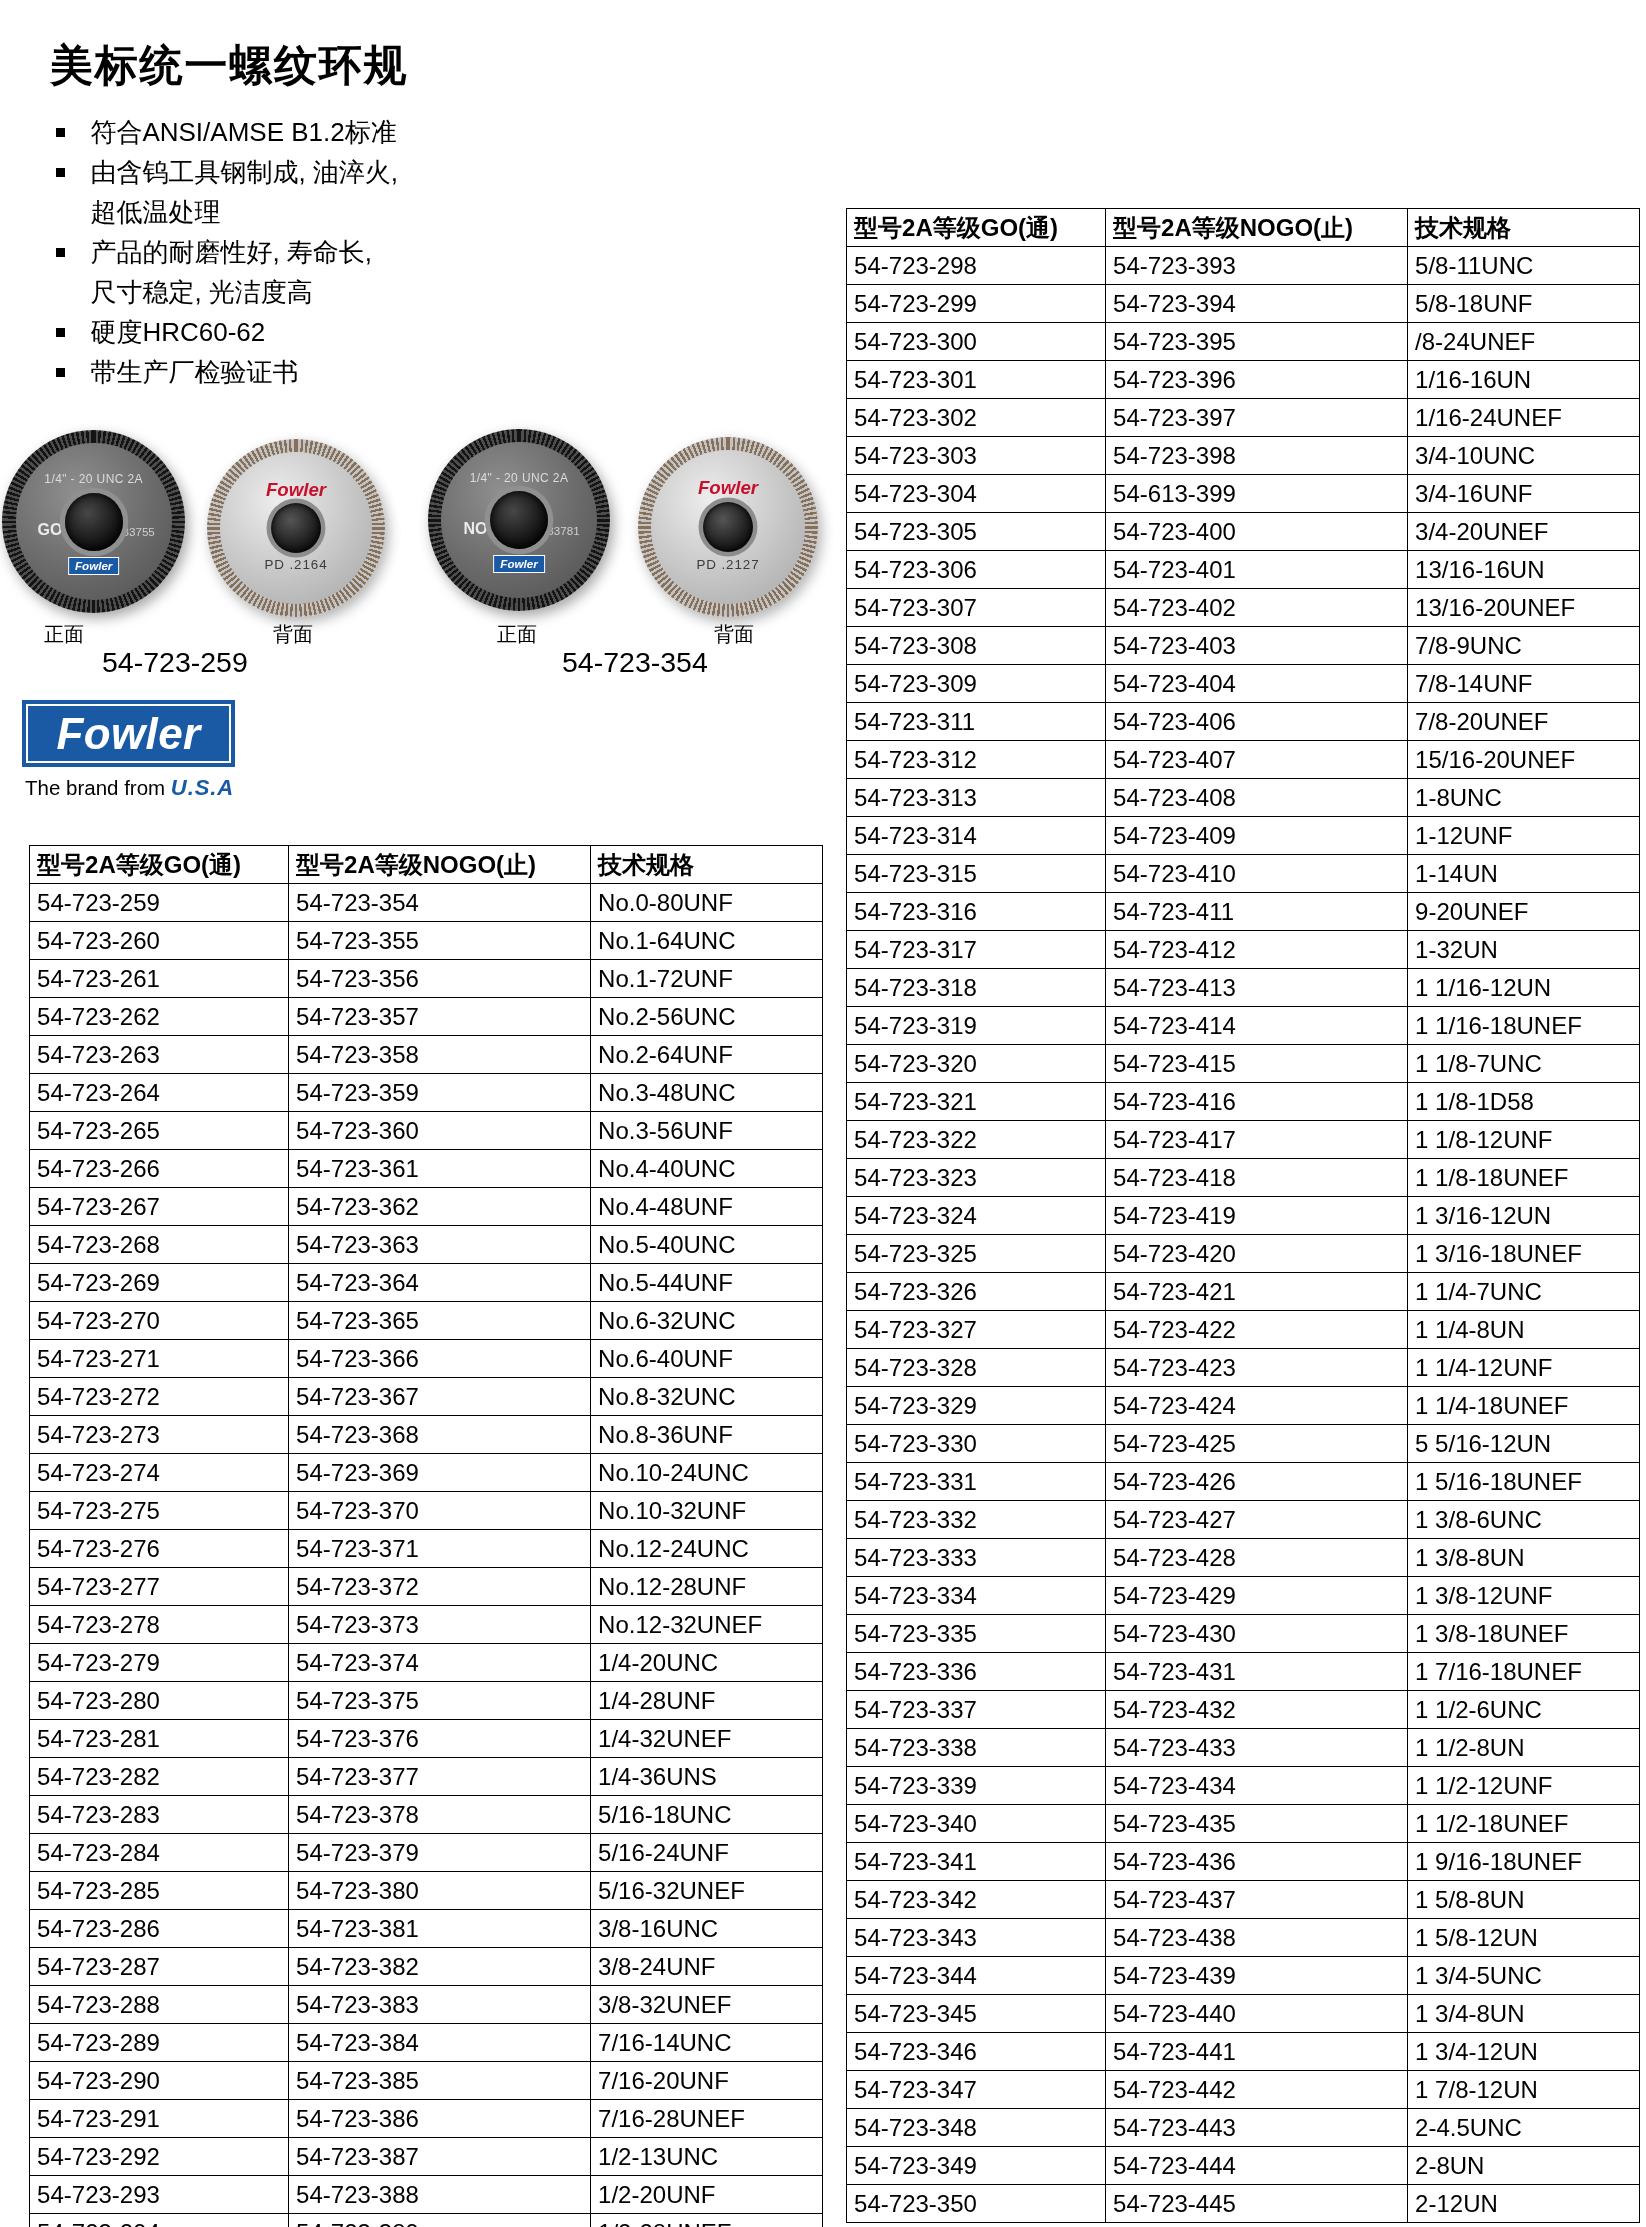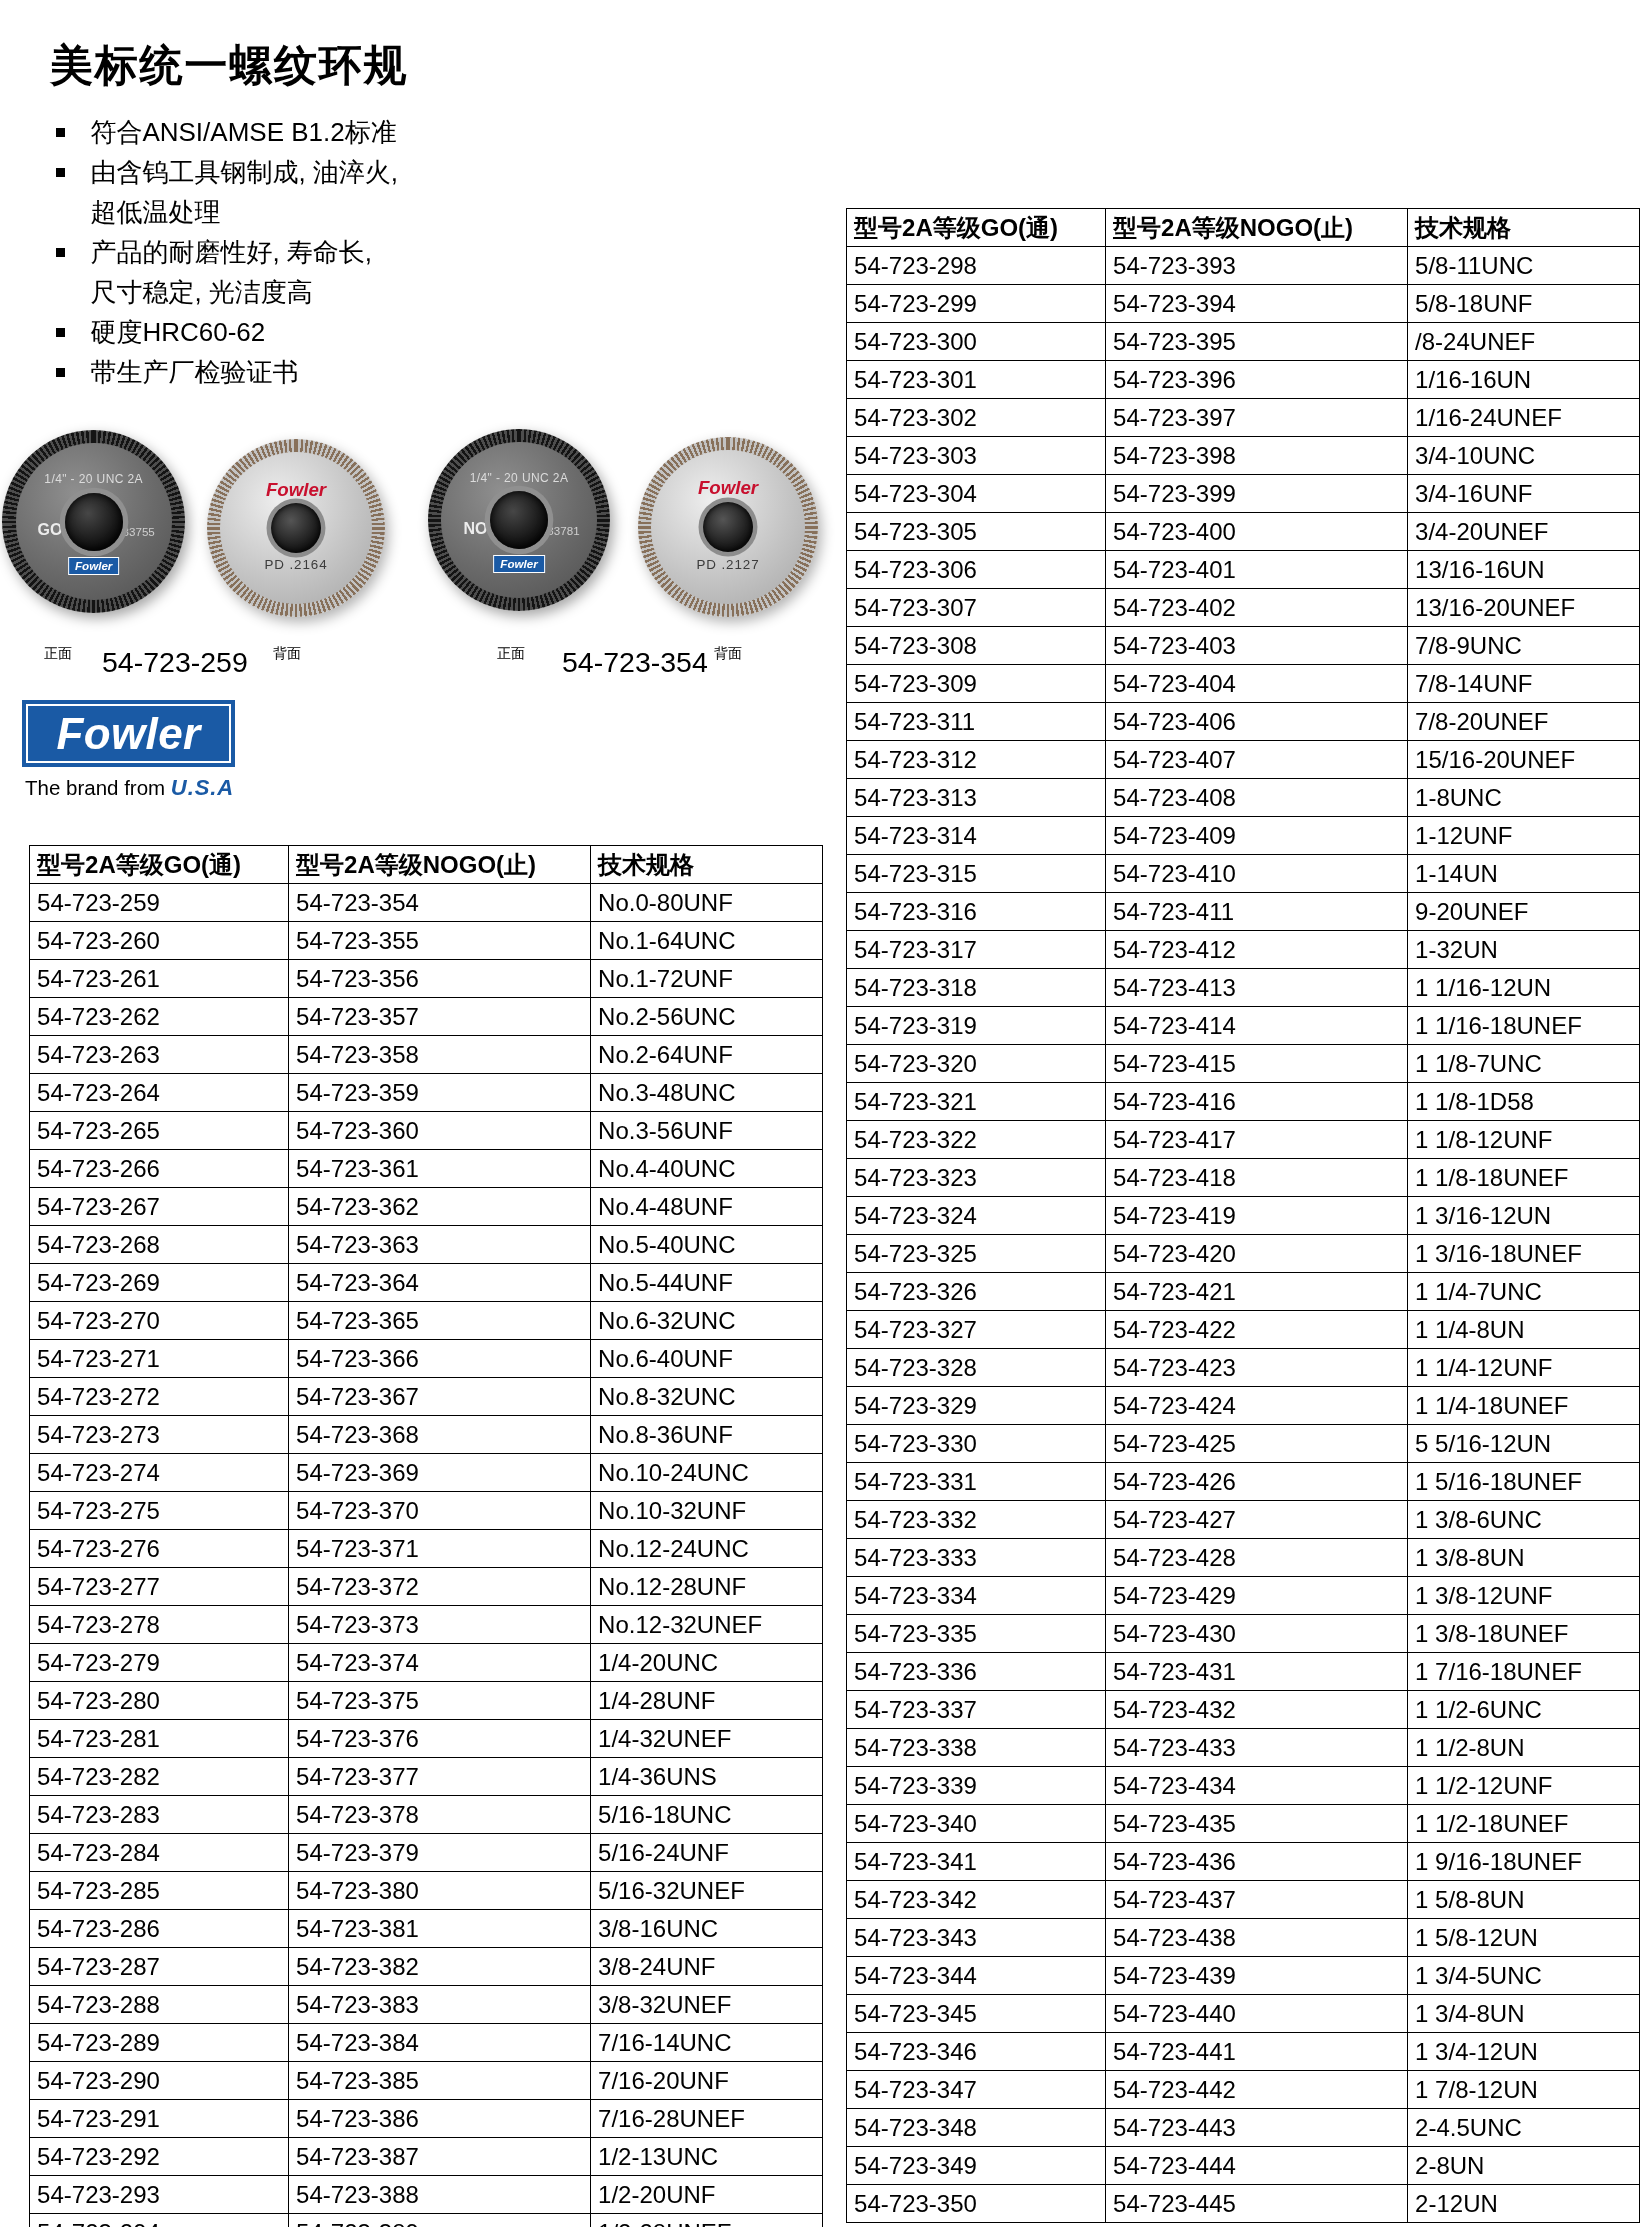--- a/index.html
+++ b/index.html
@@ -55,21 +55,21 @@
   .g-mark { position:absolute; left:22px; top:78px; font-size:16px; font-weight:bold; color:#ececec;text-align:right; }
   .g-serial { position:absolute; right:17px; top:82px; font-size:11.6px; color:#cfcfcf; }
   .g-brandchip {
     position:absolute; bottom:25px; left:50%; transform:translateX(-50%);
     background:#1a5aa5; color:#fff; font-style:italic; font-weight:bold; font-size:11.6px;
     padding:1.3px 6.2px; border:1.3px solid #fff; white-space:nowrap;
   }
   .g-brand-red { position:absolute; top:27px; width:100%; text-align:center; font-style:italic; font-weight:bold; font-size:18.7px; color:#c8102e; }
   .g-pd { position:absolute; bottom:32px; width:100%; text-align:center; font-size:13.4px; color:#3c3c3c; letter-spacing:0.9px; }
 
-  .photo-label { position:absolute; font-size:14px;margin-top:24px; }
+  .photo-label { position:absolute; font-size:20px; }
   .model-label { position:absolute; font-size:28.5px; }
 
   
   .fowler-box {
     position:absolute; left:22px; top:700px; width:213px; height:67px;
     background:#1a5aa5; display:flex; align-items:center; justify-content:center;
   }
   .fowler-inner { position:absolute; inset:4px; border:2.2px solid #fff; }
   .fowler-text { position:relative; font-size:44px; font-weight:bold; font-style:italic; color:#fff; letter-spacing:0.4px; }
   .tagline { position:absolute; left:25px; top:775px; font-size:20.5px; white-space:nowrap; }
@@ -417,21 +417,21 @@
         <td>54-723-397</td>
         <td>1/16-24UNEF</td>
       </tr>
       <tr>
         <td>54-723-303</td>
         <td>54-723-398</td>
         <td>3/4-10UNC</td>
       </tr>
       <tr>
         <td>54-723-304</td>
-        <td>54-723-399</td>
+        <td>54-613-399</td>
         <td>3/4-16UNF</td>
       </tr>
       <tr>
         <td>54-723-305</td>
         <td>54-723-400</td>
         <td>3/4-20UNEF</td>
       </tr>
       <tr>
         <td>54-723-306</td>
         <td>54-723-401</td>

